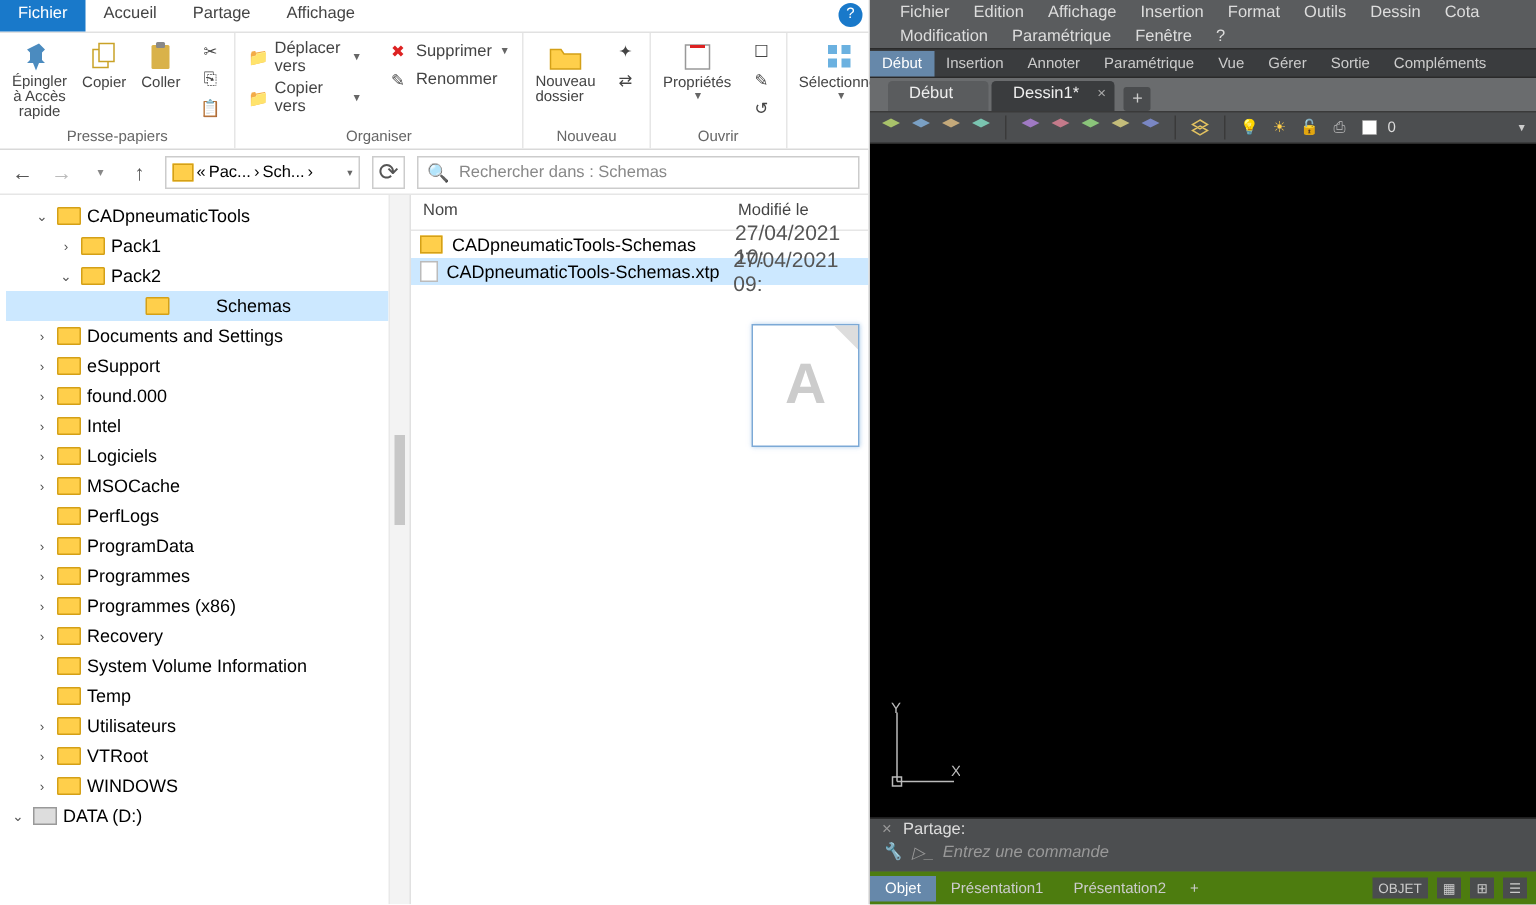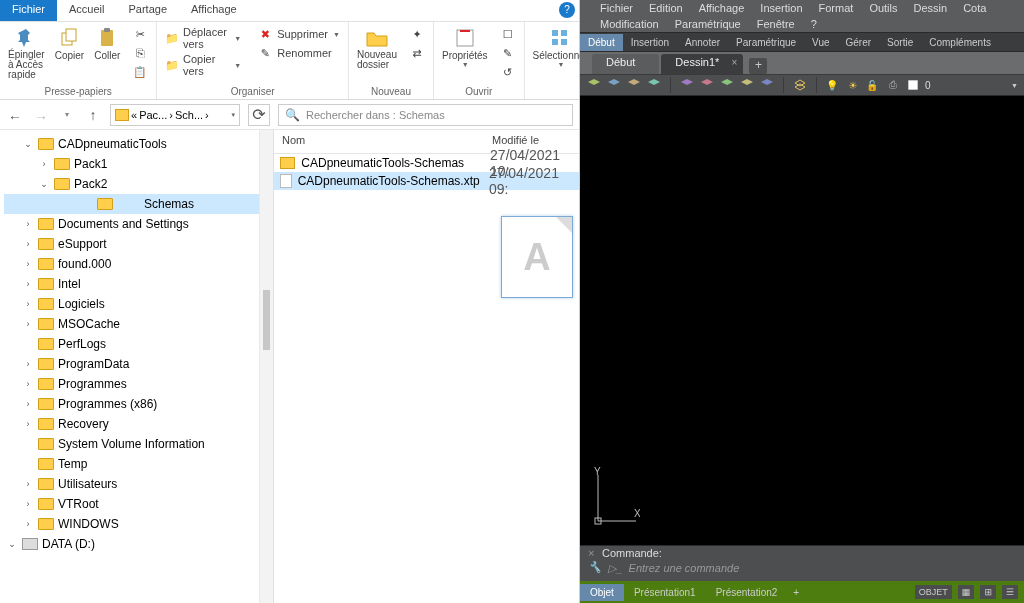--- a/index.html
+++ b/index.html
@@ -102,21 +102,21 @@
 
   <div class="ribbon">
     <div class="rgroup">
       <div class="icons">
         <div class="ricon">
           <span class="glyph">
               <svg width="22" height="22">
                 <path d="M11 2l4 4-2 2v5l2 2-4 0-2 5-2-5-4 0 2-2v-5l-2-2z" fill="#4b8bbf"></path>
               </svg>
             </span>
-          <span style="max-width:44px;line-height:1.0">Épingler à Accès rapide</span>
+          <span style="max-width:44px;text-align:center;line-height:1.0">Épingler à Accès rapide</span>
         </div>
         <div class="ricon">
           <span class="glyph">
               <svg width="22" height="22">
                 <rect x="4" y="6" width="10" height="12" fill="#fff" stroke="#c9a227"></rect>
                 <rect x="8" y="2" width="10" height="12" fill="#fff" stroke="#c9a227"></rect>
               </svg>
             </span>
           <span>Copier</span>
         </div>
@@ -512,21 +512,21 @@
       <line x1="8" y1="54" x2="46" y2="54"></line>
       <text x="4" y="8">Y</text>
       <text x="44" y="50">X</text>
       <rect x="5" y="51" width="6" height="6" fill="none" stroke="#bbb"></rect>
     </svg>
   </div>
 
   <div class="cad-cmd">
     <div class="line1">
       <span style="width:14px;color:#999">×</span>
-      <span>Commande:</span>
+      <span>Partage:</span>
     </div>
     <div class="line2">
       <span class="wrench">🔧</span>
       <span>▷_</span>
       <span>Entrez une commande</span>
     </div>
   </div>
 
   <div class="cad-bottom">
     <span class="btab">Objet</span>

